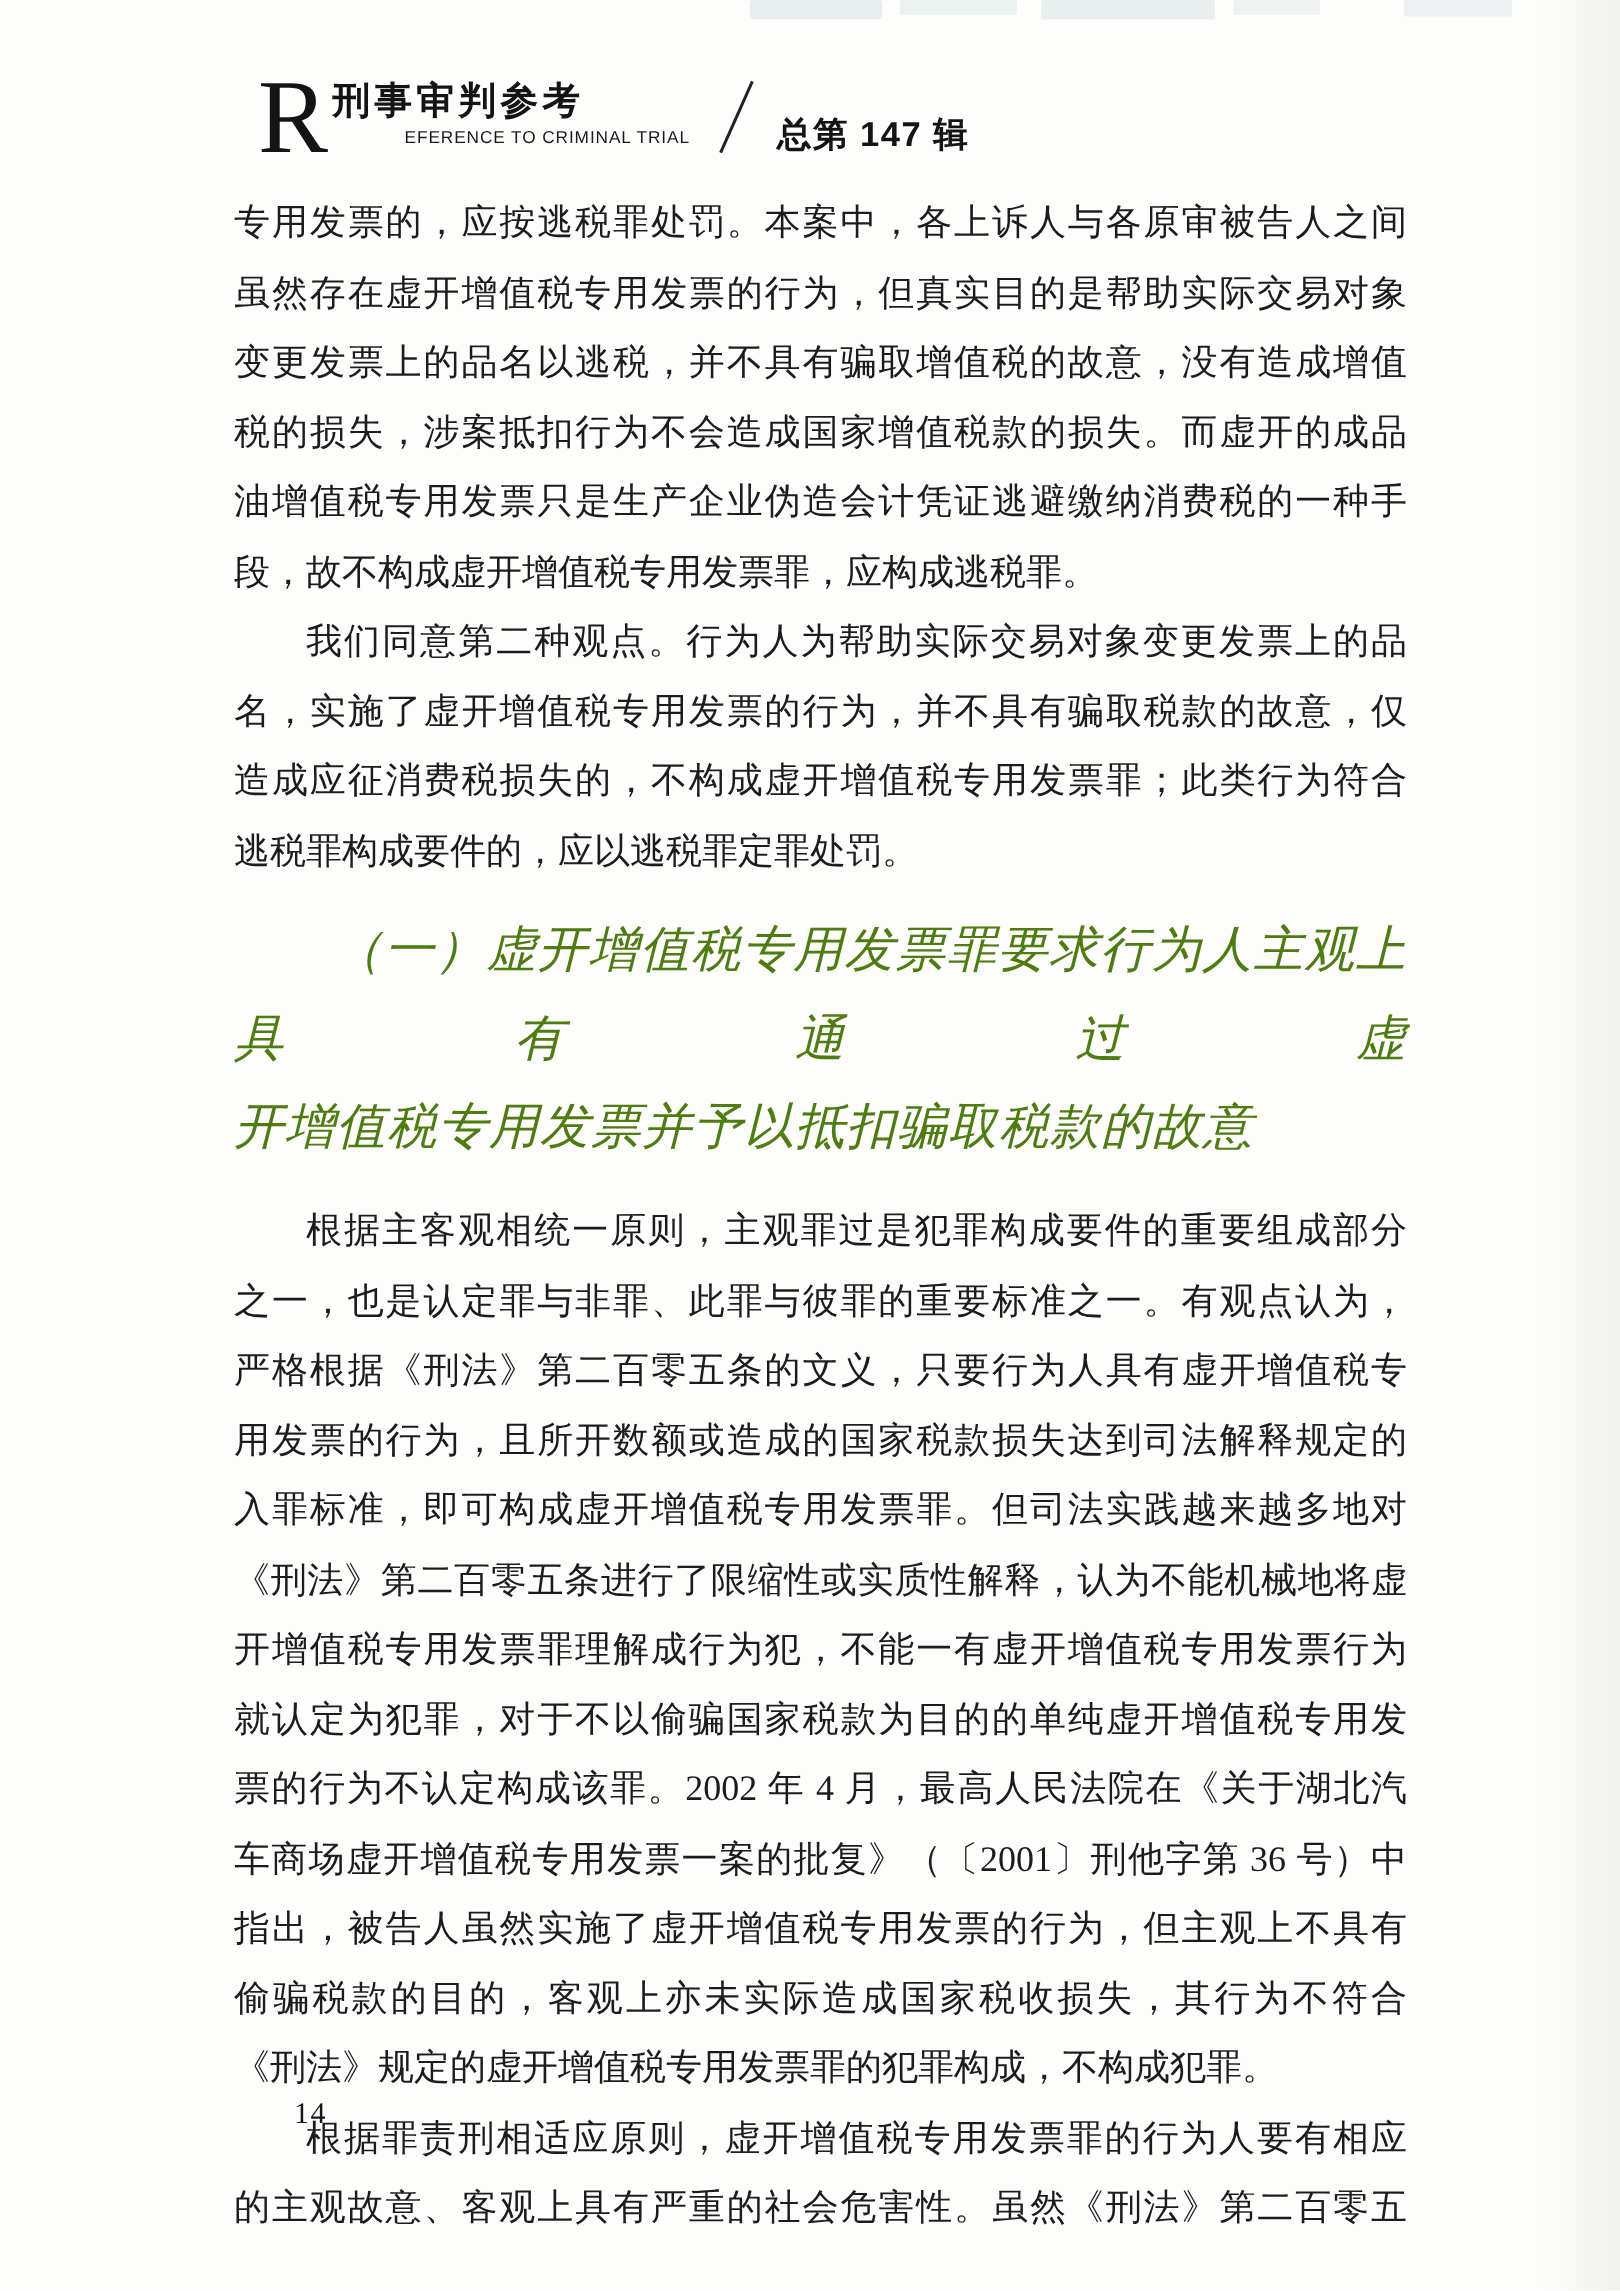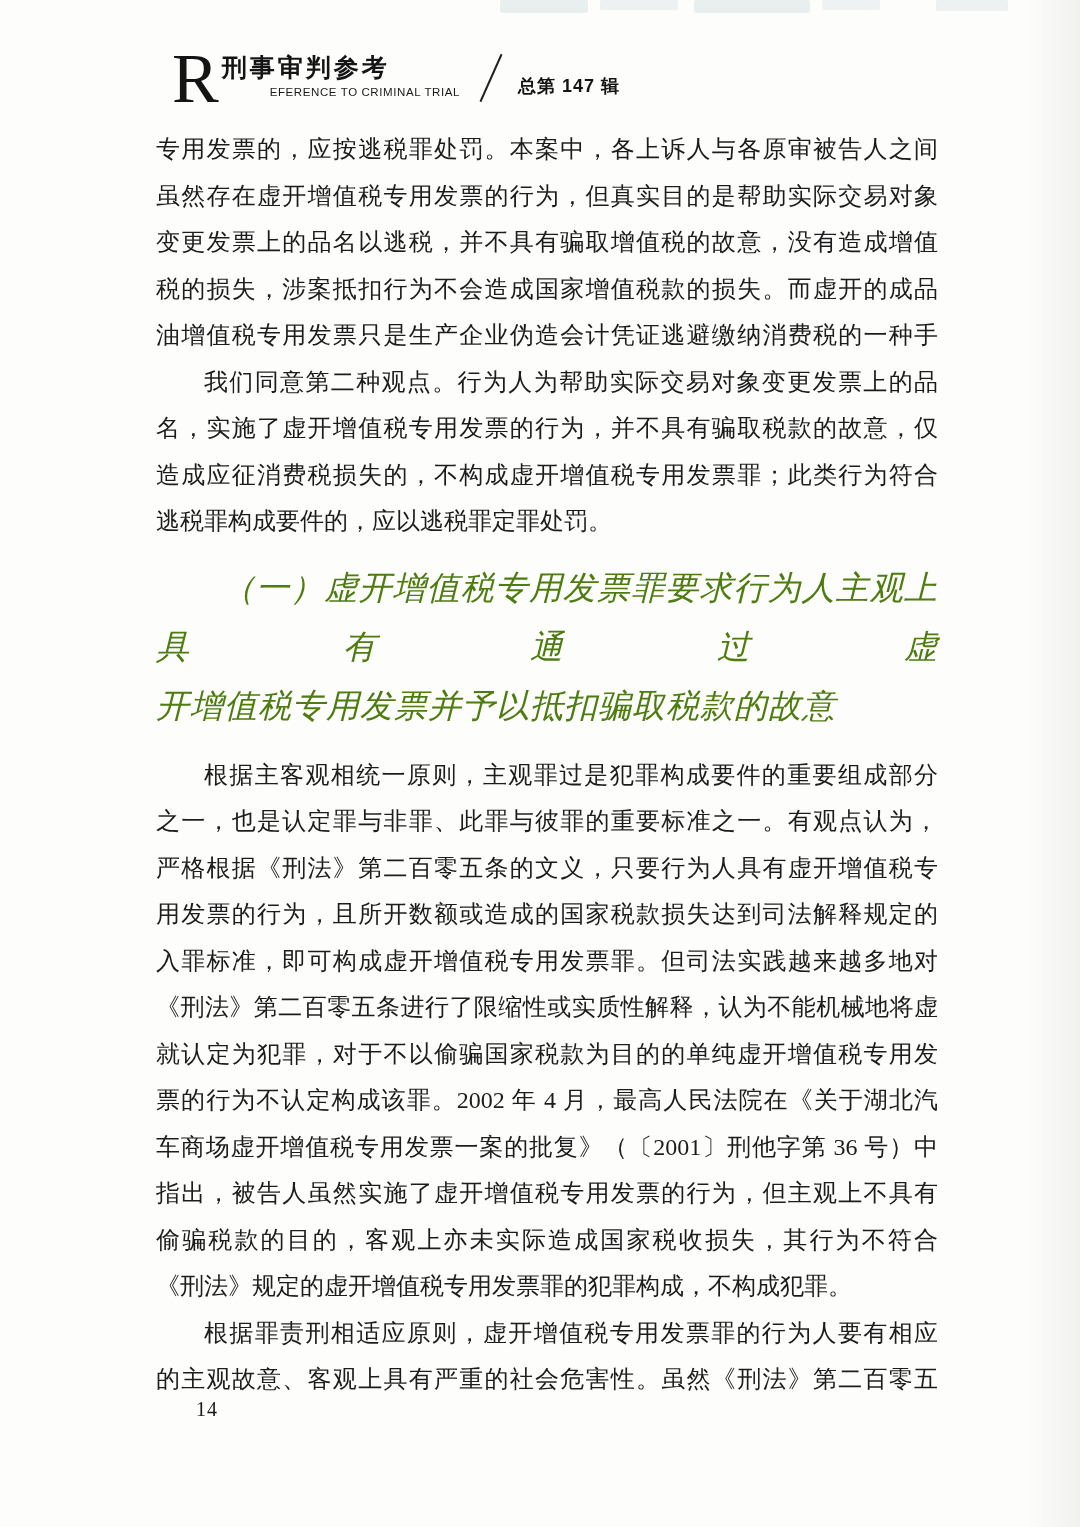--- a/index.html
+++ b/index.html
@@ -52,21 +52,21 @@
   .slash {
     width: 2px;
     height: 52px;
     background: #222;
     transform: rotate(24deg);
     margin: 2px 26px 0 30px;
   }
   .issue {
     font-family: "Liberation Sans", "DejaVu Sans", sans-serif;
     font-weight: bold;
-    font-size: 18px;
+    font-size: 23px;
     color: #141414;
     margin-top: 24px;
     letter-spacing: 1px;
   }
 
   
   .doc {
     position: absolute;
     top: 126px;
     left: 156px;
@@ -122,38 +122,40 @@
   <span class="issue">总第 147 辑</span>
 </header>
 
 <main class="doc">
     <div class="para">
       <div class="line">专用发票的，应按逃税罪处罚。本案中，各上诉人与各原审被告人之间</div>
       <div class="line">虽然存在虚开增值税专用发票的行为，但真实目的是帮助实际交易对象</div>
       <div class="line">变更发票上的品名以逃税，并不具有骗取增值税的故意，没有造成增值</div>
       <div class="line">税的损失，涉案抵扣行为不会造成国家增值税款的损失。而虚开的成品</div>
       <div class="line">油增值税专用发票只是生产企业伪造会计凭证逃避缴纳消费税的一种手</div>
+      <div class="line short">段，故不构成虚开增值税专用发票罪，应构成逃税罪。</div>
     </div>
     <div class="para">
       <div class="line indent">我们同意第二种观点。行为人为帮助实际交易对象变更发票上的品</div>
       <div class="line">名，实施了虚开增值税专用发票的行为，并不具有骗取税款的故意，仅</div>
       <div class="line">造成应征消费税损失的，不构成虚开增值税专用发票罪；此类行为符合</div>
       <div class="line short">逃税罪构成要件的，应以逃税罪定罪处罚。</div>
     </div>
     <div class="para heading">
       <div class="line indent">（一）虚开增值税专用发票罪要求行为人主观上具有通过虚</div>
       <div class="line short">开增值税专用发票并予以抵扣骗取税款的故意</div>
     </div>
     <div class="para">
       <div class="line indent">根据主客观相统一原则，主观罪过是犯罪构成要件的重要组成部分</div>
       <div class="line">之一，也是认定罪与非罪、此罪与彼罪的重要标准之一。有观点认为，</div>
       <div class="line">严格根据《刑法》第二百零五条的文义，只要行为人具有虚开增值税专</div>
       <div class="line">用发票的行为，且所开数额或造成的国家税款损失达到司法解释规定的</div>
       <div class="line">入罪标准，即可构成虚开增值税专用发票罪。但司法实践越来越多地对</div>
       <div class="line">《刑法》第二百零五条进行了限缩性或实质性解释，认为不能机械地将虚</div>
+      <div class="line">开增值税专用发票罪理解成行为犯，不能一有虚开增值税专用发票行为</div>
       <div class="line">就认定为犯罪，对于不以偷骗国家税款为目的的单纯虚开增值税专用发</div>
       <div class="line">票的行为不认定构成该罪。2002 年 4 月，最高人民法院在《关于湖北汽</div>
       <div class="line">车商场虚开增值税专用发票一案的批复》（〔2001〕刑他字第 36 号）中</div>
       <div class="line">指出，被告人虽然实施了虚开增值税专用发票的行为，但主观上不具有</div>
       <div class="line">偷骗税款的目的，客观上亦未实际造成国家税收损失，其行为不符合</div>
       <div class="line short">《刑法》规定的虚开增值税专用发票罪的犯罪构成，不构成犯罪。</div>
     </div>
     <div class="para">
       <div class="line indent">根据罪责刑相适应原则，虚开增值税专用发票罪的行为人要有相应</div>
       <div class="line">的主观故意、客观上具有严重的社会危害性。虽然《刑法》第二百零五</div>

